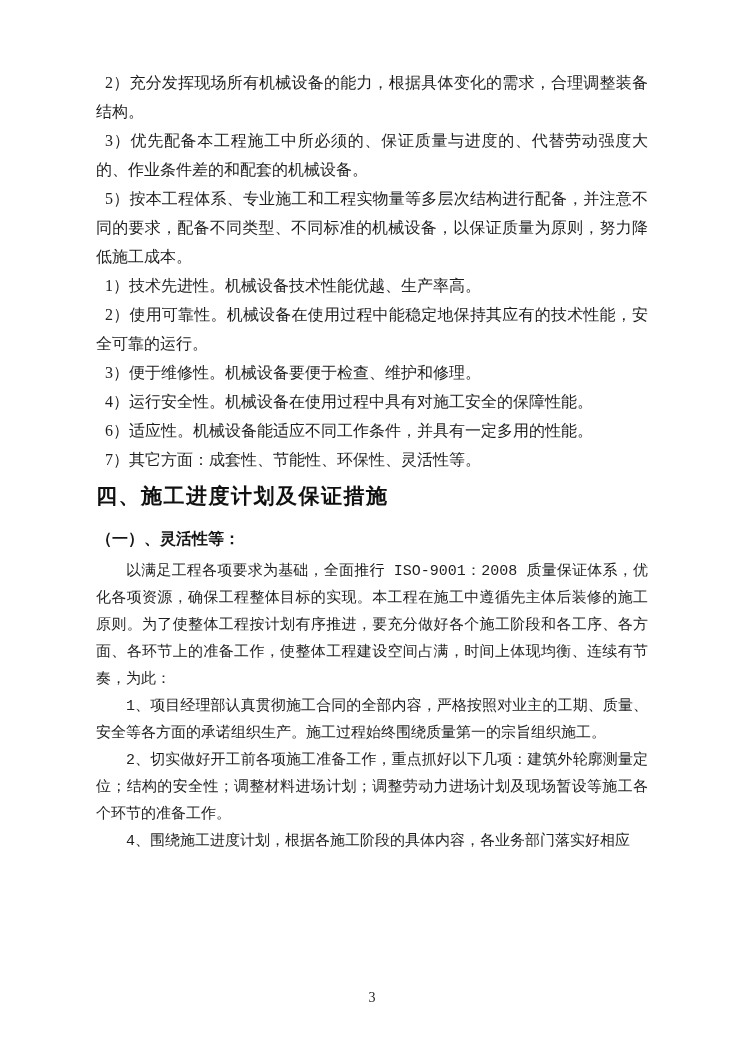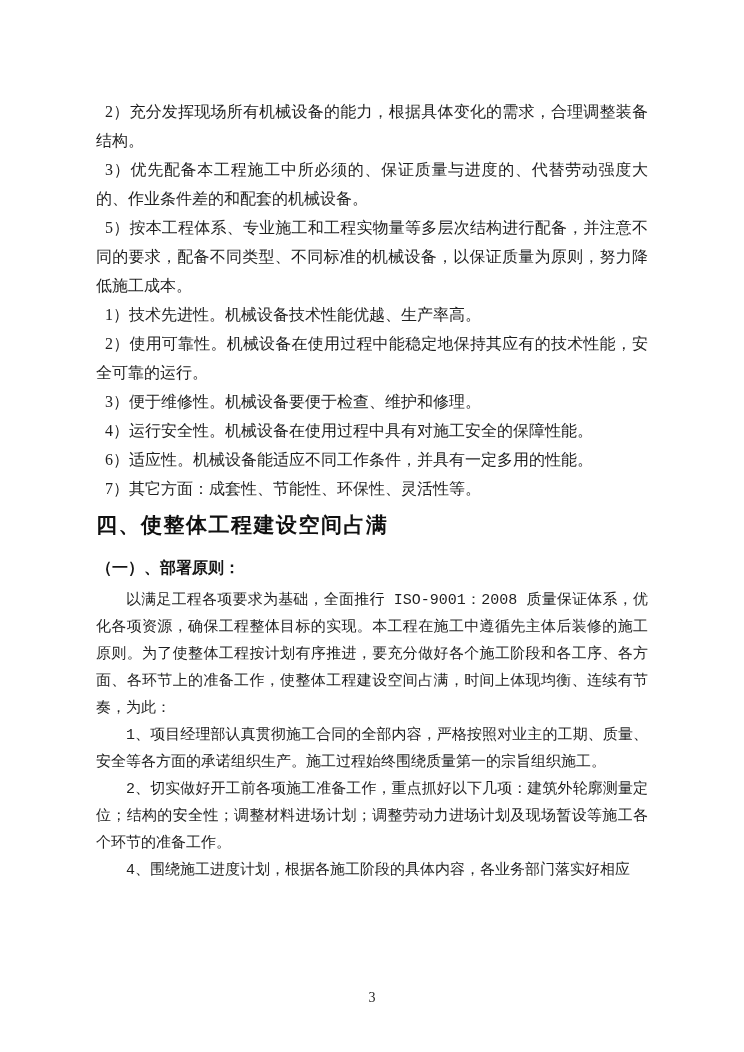--- a/index.html
+++ b/index.html
@@ -16,21 +16,21 @@
   }
   .page {
     position: absolute;
     inset: 0;
     background: #ffffff;
   }
   .content {
     position: absolute;
     left: 96px;
     right: 96px;
-    top: 97px;
+    top: 68px;
     color: #1f1f1f;
   }
   .para {
     margin: 0;
     font-size: 16px;
     line-height: 29px;
     text-align: justify;
     text-justify: inter-character;
     color: #1f1f1f;
     font-family: "Liberation Serif", serif;
@@ -89,23 +89,23 @@
 
 
       <p class="para ind-s">1）技术先进性。机械设备技术性能优越、生产率高。</p>
       <p class="para ind-s">2）使用可靠性。机械设备在使用过程中能稳定地保持其应有的技术性能，安全可靠的运行。</p>
       <p class="para ind-s">3）便于维修性。机械设备要便于检查、维护和修理。</p>
       <p class="para ind-s">4）运行安全性。机械设备在使用过程中具有对施工安全的保障性能。</p>
       <p class="para ind-s">6）适应性。机械设备能适应不同工作条件，并具有一定多用的性能。</p>
       <p class="para ind-s">7）其它方面：成套性、节能性、环保性、灵活性等。</p>
     </section>
 
-    <h1 class="heading">四、使整体工程建设空间占满</h1>
+    <h1 class="heading">四、施工进度计划及保证措施</h1>
 
-    <h2 class="subheading">（一）、部署原则：</h2>
+    <h2 class="subheading">（一）、灵活性等：</h2>
 
     <section class="sec2">
       <p class="para ind-2">以满足工程各项要求为基础，全面推行 ISO-9001：2008 质量保证体系，优化各项资源，确保工程整体目标的实现。本工程在施工中遵循先主体后装修的施工原则。为了使整体工程按计划有序推进，要充分做好各个施工阶段和各工序、各方面、各环节上的准备工作，使整体工程建设空间占满，时间上体现均衡、连续有节奏，为此：</p>
       <p class="para ind-2">1、项目经理部认真贯彻施工合同的全部内容，严格按照对业主的工期、质量、安全等各方面的承诺组织生产。施工过程始终围绕质量第一的宗旨组织施工。</p>
       <p class="para ind-2">2、切实做好开工前各项施工准备工作，重点抓好以下几项：建筑外轮廓测量定位；结构的安全性；调整材料进场计划；调整劳动力进场计划及现场暂设等施工各个环节的准备工作。</p>
       <p class="para ind-2">4、围绕施工进度计划，根据各施工阶段的具体内容，各业务部门落实好相应</p>
     </section>
 
   </main>
 

